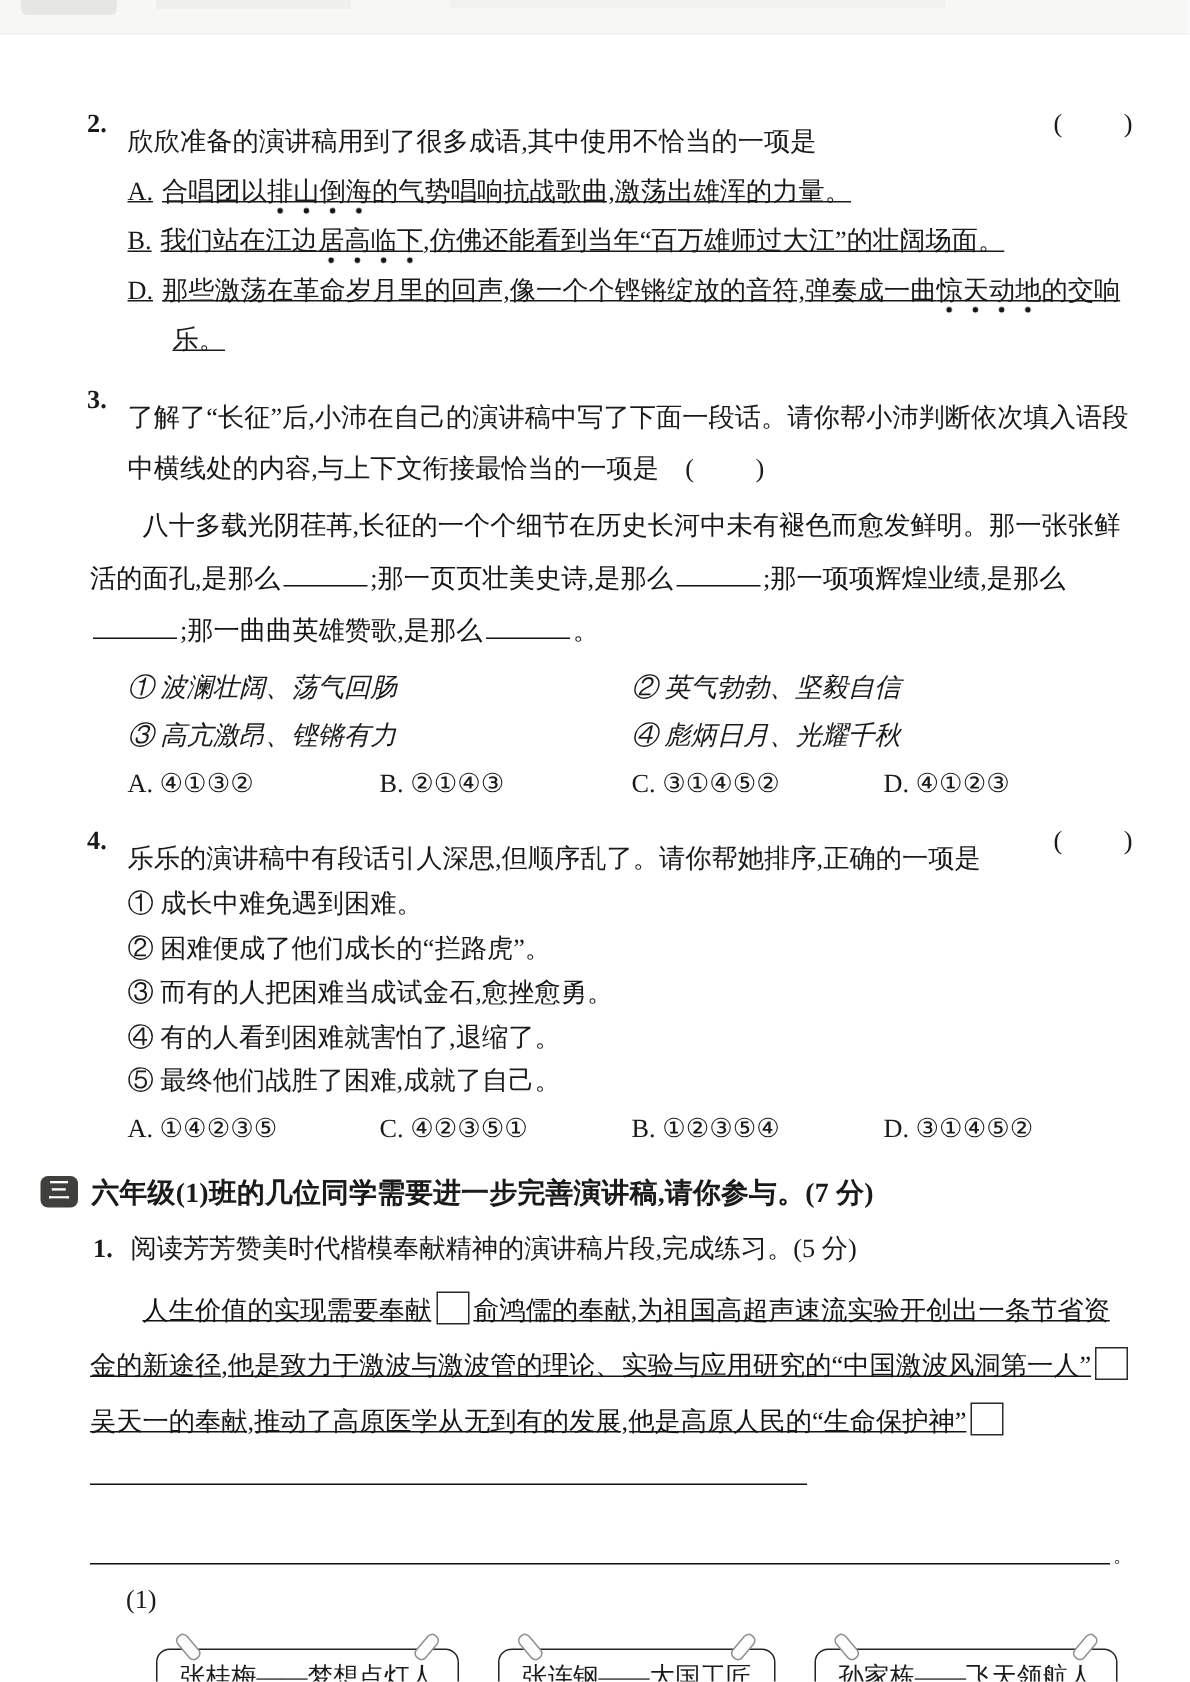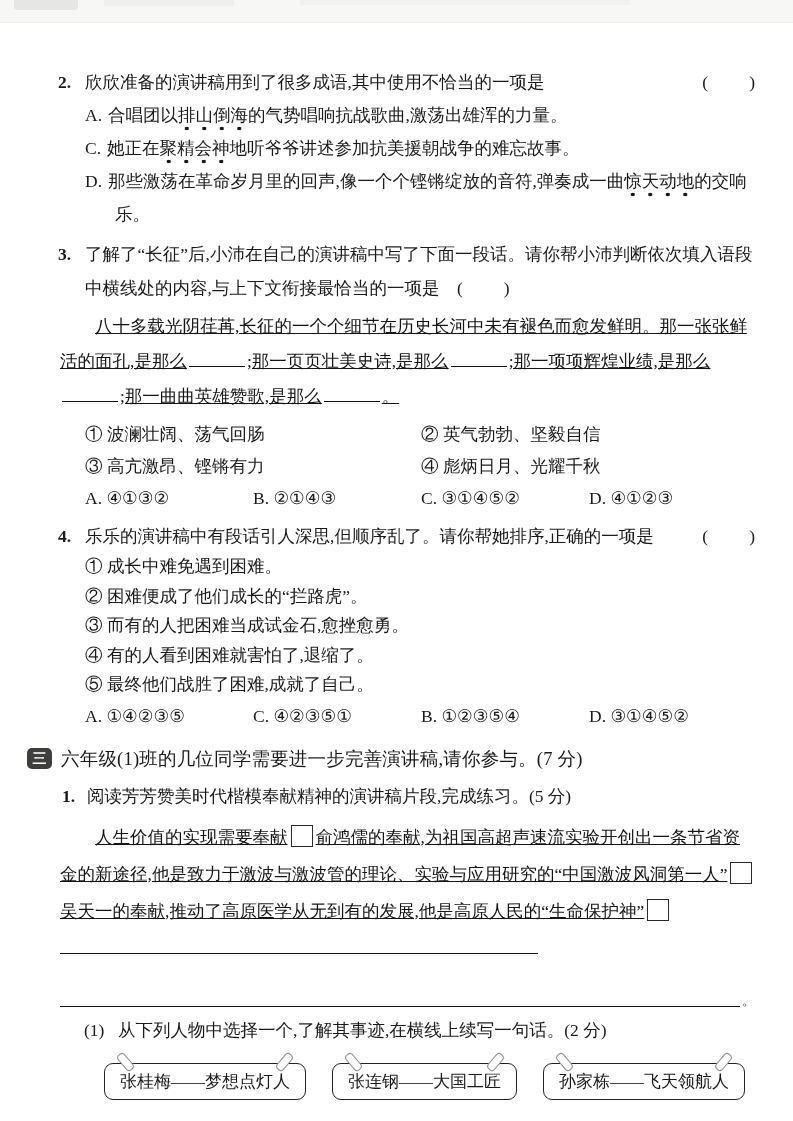--- a/index.html
+++ b/index.html
@@ -9,44 +9,44 @@
     color:#1a1a1a;font-size:17.5px;
   }
   .topstrip{position:relative;height:22px;background:#f7f7f5;border-bottom:1px solid #f0f0ee;}
   .topstrip .smudge1{position:absolute;left:14px;top:0;width:64px;height:10px;background:#e6e6e4;border-radius:0 0 4px 4px;}
   .topstrip .smudge2{position:absolute;left:104px;top:0;width:130px;height:6px;background:#efefed;}
   .topstrip .smudge3{position:absolute;left:300px;top:0;width:330px;height:5px;background:#f1f1ef;}
   .content{padding:42px 36px 0 58px;}
 
   .qrow{display:flex;line-height:34px;}
   .qnum{width:27px;font-weight:bold;flex:none;}
-  .qtext{flex:1;}
+  .qtext{flex:1;margin-top:12px;}
   .bracket{margin-left:auto;padding-left:10px;flex:none;letter-spacing:2px;}
 
   .opts{margin-left:27px;line-height:33px;}
-  .opt{padding-left:30px;text-indent:-30px;}
+  .opt{padding-left:30px;text-indent:-30px;text-decoration:underline;}
   .optlabel{margin-right:6px;}
   .emph{
     padding-bottom:7px;
     background:radial-gradient(circle,#151515 1.7px,transparent 2.1px) left bottom/1em 7px repeat-x;
   }
 
-  .kai{line-height:35px;text-indent:2em;margin:4px 0 4px 2px;color:#151515;text-decoration:underline;}
+  .kai{line-height:35px;text-indent:2em;margin:4px 0 4px 2px;color:#151515;}
   .blank{display:inline-block;width:56px;border-bottom:1.5px solid #111;height:1em;vertical-align:baseline;margin:0 2px;}
 
-  .grid2{display:grid;grid-template-columns:1fr 1fr;margin-left:27px;line-height:32px;}
+  .grid2{display:grid;grid-template-columns:1fr 1fr;margin-left:27px;line-height:32px;font-style:italic;}
   .answers{display:flex;margin-left:27px;line-height:32px;}
   .answers span{flex:1;}
 
   .q4items{margin-left:27px;line-height:29.5px;}
 
   .sect{display:flex;align-items:center;gap:9px;margin:14px 0 10px -31px;}
   .badge{width:25px;height:21px;background:#3f3f3d;border-radius:5px;color:#fff;
          font-size:14px;line-height:21px;text-align:center;font-weight:bold;flex:none;}
-  .secttitle{font-weight:normal;font-size:18.5px;letter-spacing:.2px;}
+  .secttitle{font-weight:bold;font-size:18.5px;letter-spacing:.2px;}
 
   .sub{display:flex;line-height:30px;margin-left:4px;}
   .subnum{width:25px;font-weight:bold;flex:none;}
 
   .kai2{line-height:37px;text-indent:2em;margin:8px 0 0 2px;color:#151515;text-decoration:underline;}
   .sq{display:inline-block;width:20px;height:20px;border:1.3px solid #2b2b2b;background:#fff;
       vertical-align:-4px;margin:0 3px;}
   .fill{display:inline-block;width:478px;max-width:95%;border-bottom:1.5px solid #111;height:1em;vertical-align:baseline;}
   .fullline{display:flex;align-items:flex-end;margin:14px 2px 2px 2px;height:26px;}
   .fullline .l{flex:1;border-bottom:1.5px solid #111;height:1px;}
@@ -75,21 +75,21 @@
 <div class="content">
 
   <div>
     <div class="qrow">
       <span class="qnum">2.</span>
       <span class="qtext">欣欣准备的演讲稿用到了很多成语,其中使用不恰当的一项是</span>
       <span class="bracket">(　　)</span>
     </div>
     <div class="opts">
       <div class="opt"><span class="optlabel">A.</span><span>合唱团以</span><span class="emph">排山倒海</span><span>的气势唱响抗战歌曲,激荡出雄浑的力量。</span></div>
-      <div class="opt"><span class="optlabel">C.</span><span>她正在</span><span class="emph">聚精会神</span><span>地听爷爷讲述参加抗美援朝战争的难忘故事。</span></div>
+      <div class="opt"><span class="optlabel">B.</span><span>我们站在江边</span><span class="emph">居高临下</span><span>,仿佛还能看到当年“百万雄师过大江”的壮阔场面。</span></div>
       <div class="opt"><span class="optlabel">D.</span><span>那些激荡在革命岁月里的回声,像一个个铿锵绽放的音符,弹奏成一曲</span><span class="emph">惊天动地</span><span>的交响乐。</span></div>
     </div>
   </div>
 
   <div style="margin-top:6px;">
     <div class="qrow">
       <span class="qnum">3.</span>
       <span class="qtext"><span>了解了“长征”后,小沛在自己的演讲稿中写了下面一段话。请你帮小沛判断依次填入语段中横线处的内容,与上下文衔接最恰当的一项是</span>　<span style="letter-spacing:2px;">(　　)</span></span>
     </div>
     <div class="kai">
@@ -143,21 +143,20 @@
   <div class="kai2">
     <span>人生价值的实现需要奉献</span><span class="sq"></span><span>俞鸿儒的奉献,为祖国高超声速流实验开创出一条节省资金的新途径,他是致力于激波与激波管的理论、实验与应用研究的“中国激波风洞第一人”</span><span class="sq"></span><span>吴天一的奉献,推动了高原医学从无到有的发展,他是高原人民的“生命保护神”</span><span class="sq"></span><span class="fill"></span>
   </div>
   <div class="fullline">
     <span class="l"></span>
     <span class="p">。</span>
   </div>
 
   <div class="subitem">
     <span class="subitemnum">(1)</span>
-    <span>从下列人物中选择一个,了解其事迹,在横线上续写一句话。(2 分)</span>
   </div>
 
   <div class="cardrow">
     <div class="card">
       <span class="clip l"></span>
       <span class="clip r"></span>
       <span>张桂梅——梦想点灯人</span>
     </div>
     <div class="card">
       <span class="clip l"></span>

